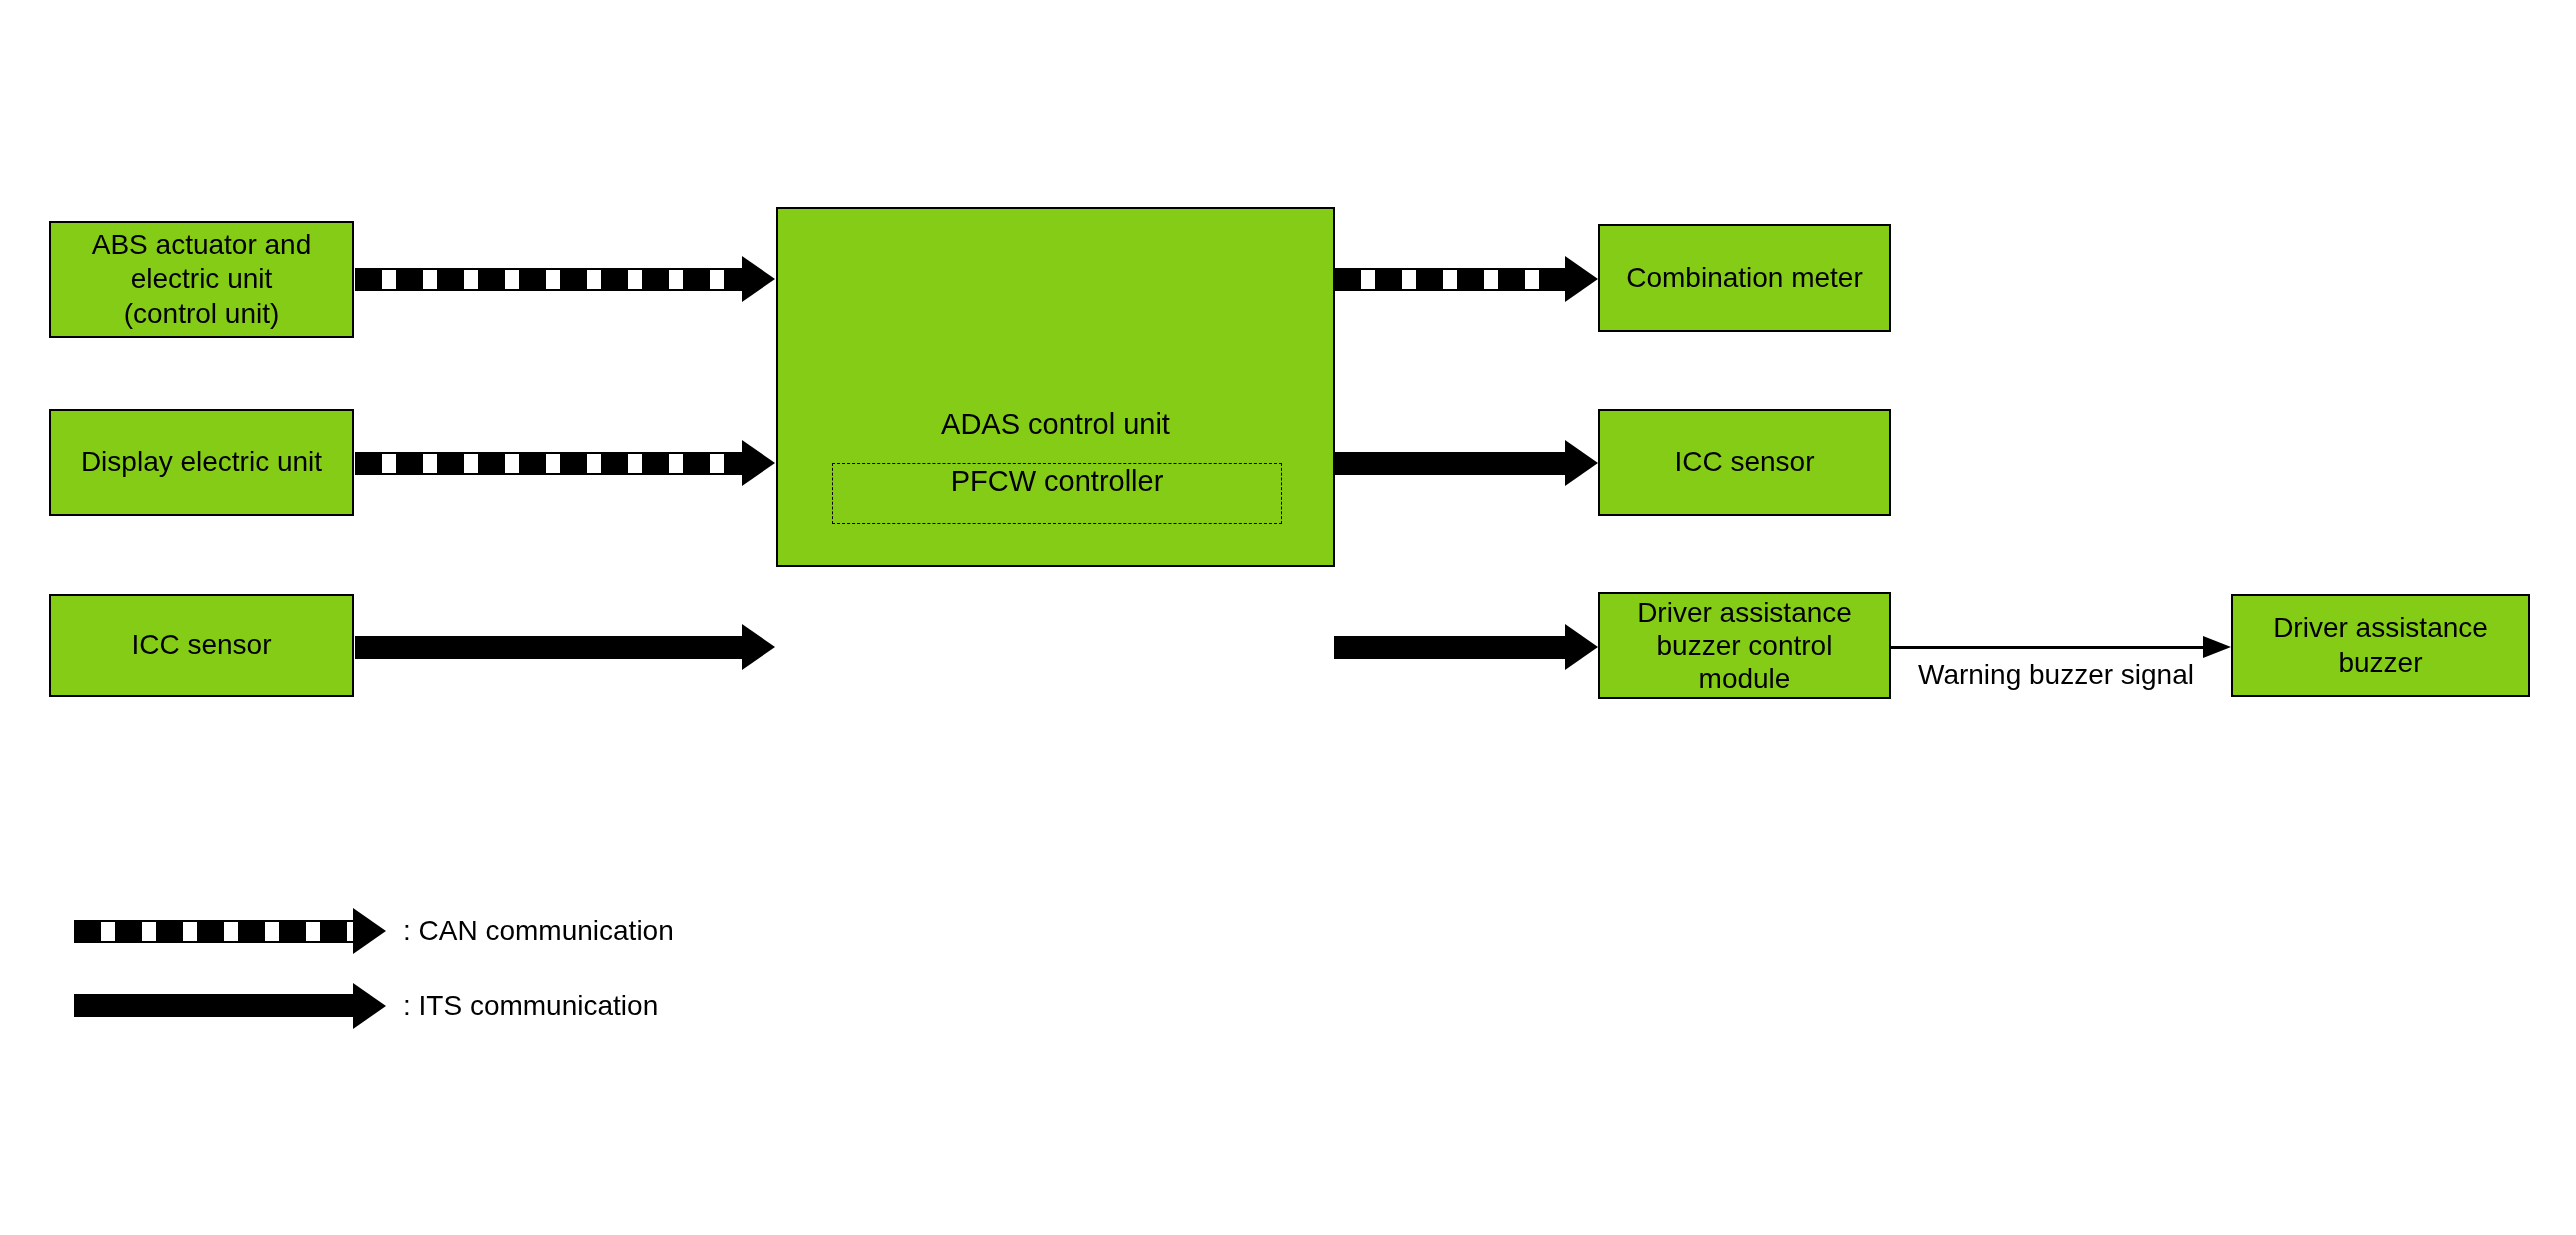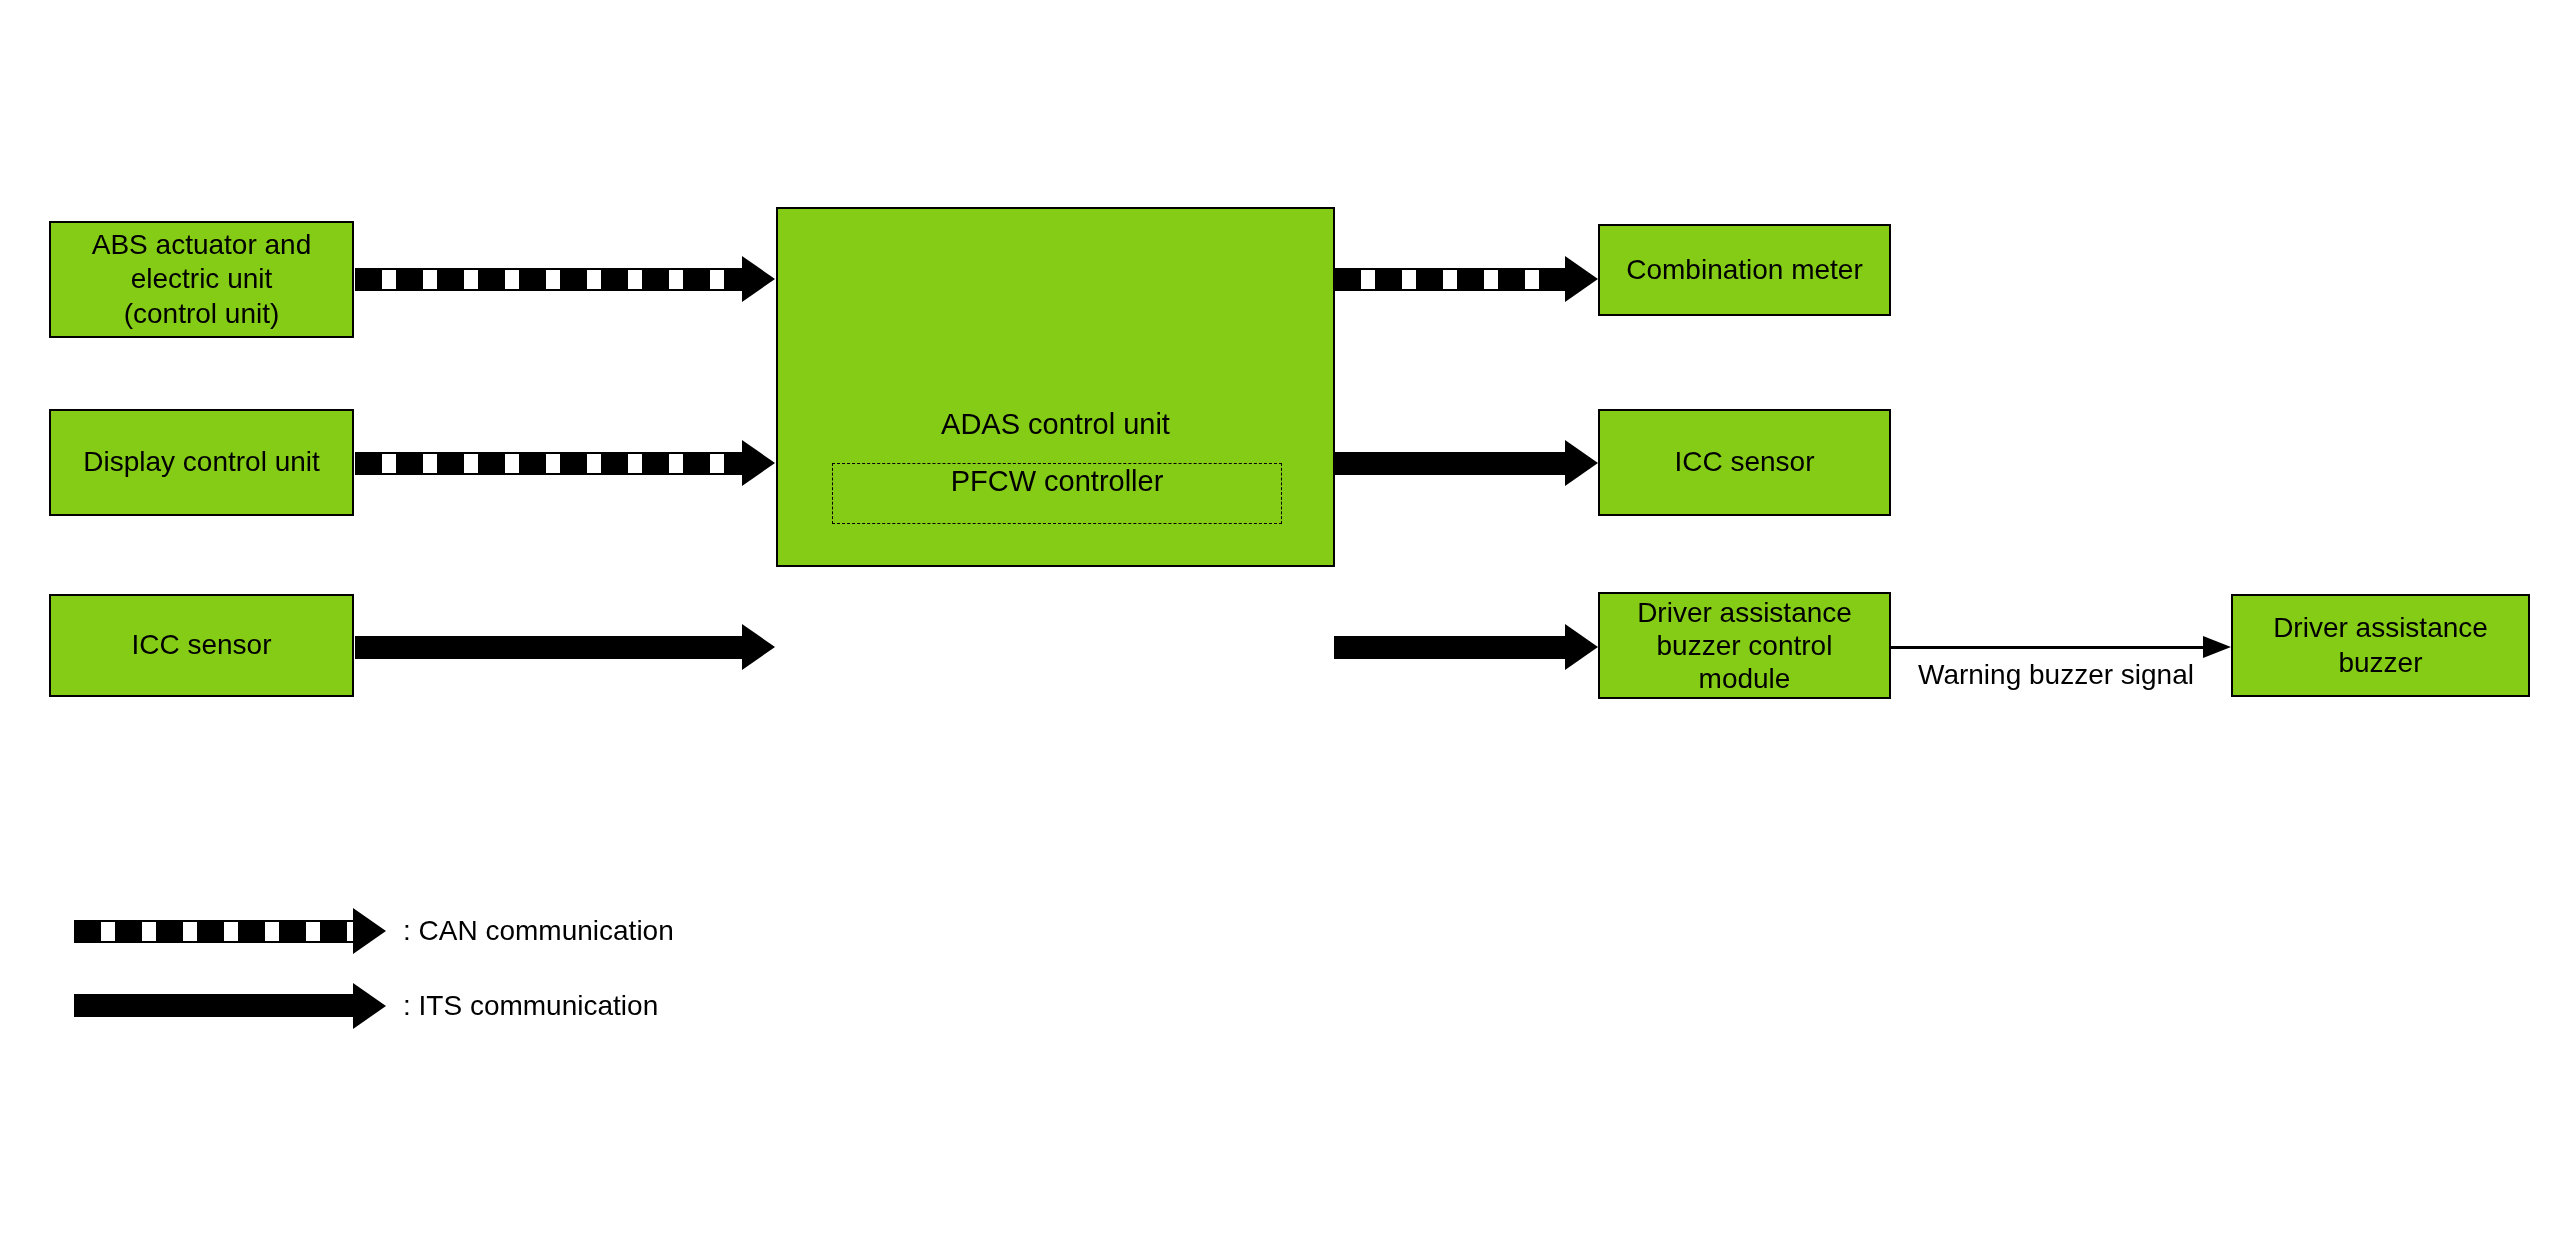--- a/index.html
+++ b/index.html
@@ -106,35 +106,35 @@
 
 <div id="canvas">
 
   <div class="node" style="left:49px; top:221px; width:305px; height:117px;">
     <div class="label">ABS actuator and
 electric unit
 (control unit)</div>
   </div>
 
   <div class="node" style="left:49px; top:409px; width:305px; height:107px;">
-    <div class="label">Display control unit</div>
+    <div class="label">Display electric unit</div>
   </div>
 
   <div class="node" style="left:49px; top:594px; width:305px; height:103px;">
     <div class="label">ICC sensor</div>
   </div>
 
   <div class="node" style="left:776px; top:207px; width:559px; height:360px; align-items:flex-start; justify-content:flex-start;">
     <div class="adas-title">ADAS control unit</div>
     <div class="pfcw">
       <div class="label">PFCW controller</div>
     </div>
   </div>
 
-  <div class="node" style="left:1598px; top:224px; width:293px; height:92px;align-items:center;">
+  <div class="node" style="left:1598px; top:224px; width:293px; height:108px;align-items:center;">
     <div class="label">Combination meter</div>
   </div>
 
   <div class="node" style="left:1598px; top:409px; width:293px; height:107px;">
     <div class="label">ICC sensor</div>
   </div>
 
   <div class="node" style="left:1598px; top:592px; width:293px; height:107px;">
     <div class="label" style="line-height:1.18;">Driver assistance
 buzzer control

